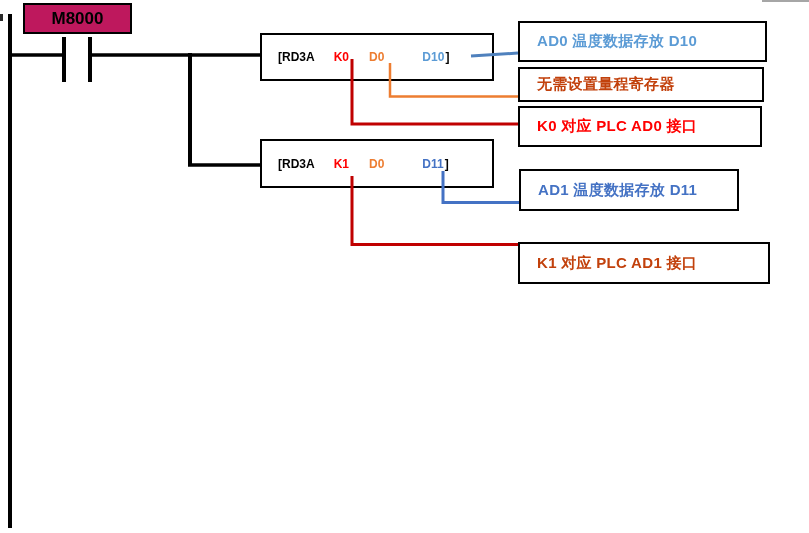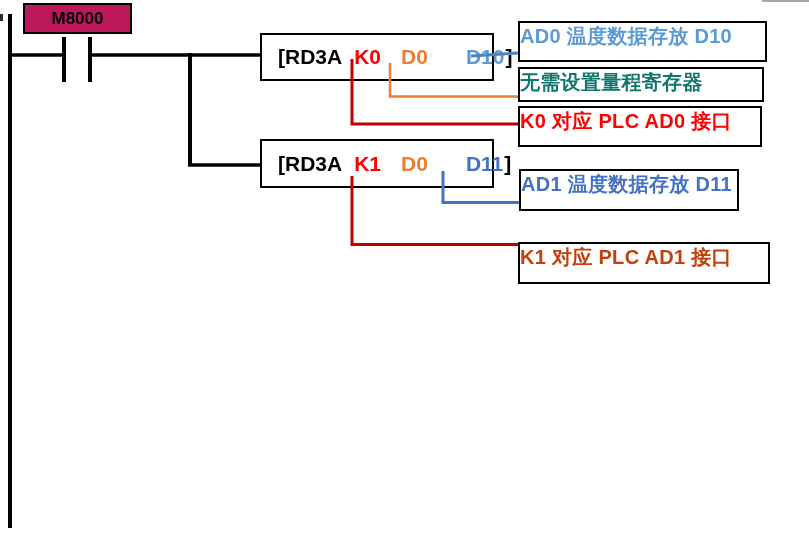--- a/index.html
+++ b/index.html
@@ -18,35 +18,35 @@
   .ln-orange{stroke:var(--orange);fill:none;}
   .ln-red{stroke:var(--red-line);fill:none;}
 
   .labelbox{
     position:absolute;left:23px;top:3px;width:109px;height:31px;
     border:2px solid var(--ink);background:#be185d;display:flex;align-items:center;justify-content:center;
     font-weight:bold;font-size:17px;color:var(--ink);box-sizing:border-box;
   }
   .iblock{
     position:absolute;border:2px solid var(--ink);background:#fff;box-sizing:border-box;
-    display:flex;align-items:center;font-weight:bold;font-size:21px;white-space:nowrap;
+    display:flex;align-items:center;font-weight:bold;font-size:12px;white-space:nowrap;
   }
   .tok{display:inline-block;}
   .t-op{margin-left:16px;color:var(--ink);}
-  .t-o1{margin-left:12px;color:var(--red-text);}
+  .t-o1{margin-left:19px;color:var(--red-text);}
   .t-o2{margin-left:20px;color:var(--orange);}
   .t-o3{margin-left:38px;}
   .c-blue-light{color:var(--blue-light);}
   .c-blue-dark{color:var(--blue-dark);}
   .t-close{margin-left:1px;color:var(--ink);}
 
   .ann{
     position:absolute;border:2px solid var(--ink);background:#fff;box-sizing:border-box;
-    display:flex;
-    font-weight:bold;font-size:20px;letter-spacing:.3px;white-space:nowrap;
+    display:flex;align-items:center;padding-left:17px;
+    font-weight:bold;font-size:15px;letter-spacing:.3px;white-space:nowrap;
   }
   .fragment{position:absolute;background:var(--gray-border);}
   .stray{position:absolute;background:#2b2b2b;}
 </style>
 </head>
 <body>
 
 <div class="canvas">
 
   <div class="labelbox">
@@ -67,21 +67,21 @@
     <span class="tok t-o2">D0</span>
     <span class="tok t-o3 c-blue-dark">D11</span>
     <span class="tok t-close">]</span>
   </div>
 
   <div class="ann" style="left:518px;top:21px;width:249px;height:41px">
     <span style="color: rgb(91, 155, 213);">AD0 温度数据存放 D10</span>
   </div>
 
   <div class="ann" style="left:518px;top:67px;width:246px;height:35px">
-    <span style="color: #0f766e;">无需设置量程寄存器</span>
+    <span style="color: #c2410c;">无需设置量程寄存器</span>
   </div>
 
   <div class="ann" style="left:518px;top:106px;width:244px;height:41px">
     <span style="color: rgb(255, 0, 0);">K0  对应 PLC AD0 接口</span>
   </div>
 
   <div class="ann" style="left:519px;top:169px;width:220px;height:42px">
     <span style="color: rgb(68, 114, 196);">AD1 温度数据存放 D11</span>
   </div>
 

